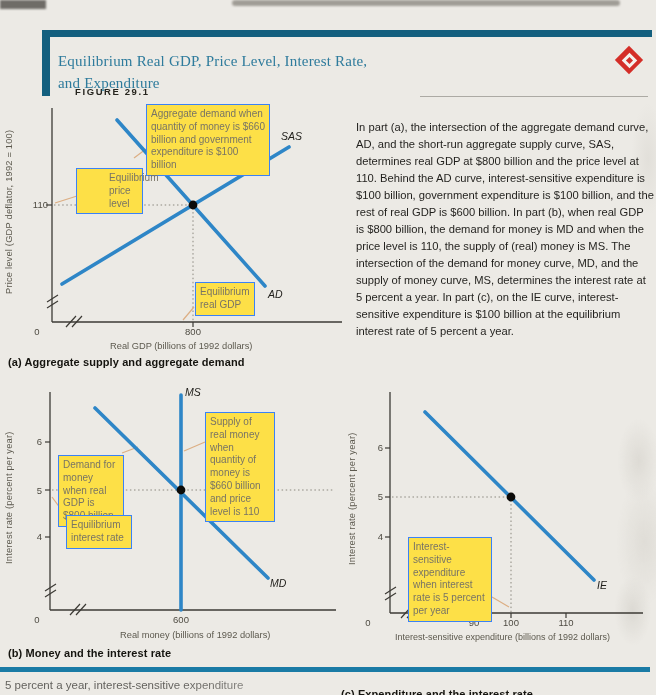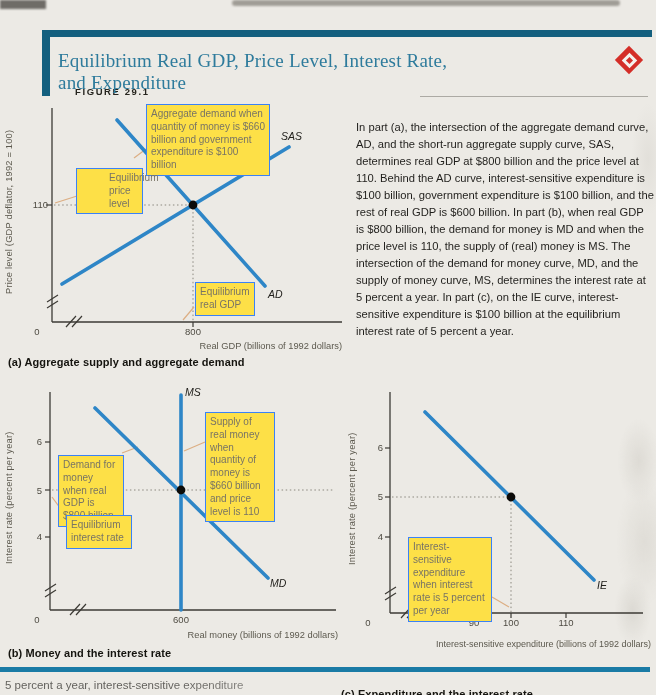--- a/index.html
+++ b/index.html
@@ -18,39 +18,39 @@
       radial-gradient(ellipse 26px 50px at 60% 85%, #ccc9c2 0%, transparent 70%);}
   .noise-right-top{position:absolute;right:0;top:95px;width:40px;height:160px;opacity:.35;
     background:radial-gradient(ellipse 24px 80px at 80% 40%, #cfccc5 0%, transparent 70%);}
 
   
   .hdr-topbar{position:absolute;left:42px;top:30px;width:610px;height:7px;background:#135f7e;}
   .hdr-leftbar{position:absolute;left:42px;top:30px;width:8px;height:66px;background:#135f7e;}
   .hdr-underline{position:absolute;left:420px;top:96px;width:228px;height:1px;background:#8a8781;opacity:.65;}
   .fig-label{position:absolute;left:75px;top:38px;font-size:9.5px;font-weight:bold;letter-spacing:1.6px;color:#26251f;margin-top:48px;}
   .fig-title{position:absolute;left:58px;width:520px;font-family:"Liberation Serif",serif;
-    font-size:19px;line-height:22px;color:#2e7b9c;letter-spacing:.2px;}
+    font-size:15px;line-height:22px;color:#2e7b9c;letter-spacing:.2px;}
   .fig-title.l1{top:50px;} .fig-title.l2{top:72px;}
   .diamond{position:absolute;left:616px;top:47px;width:26px;height:26px;}
   .diamond .d-outer{position:absolute;left:3px;top:3px;width:20px;height:20px;background:#d42e28;transform:rotate(45deg);}
   .diamond .d-mid{position:absolute;left:7.5px;top:7.5px;width:11px;height:11px;background:#f4f2ee;transform:rotate(45deg);}
   .diamond .d-core{position:absolute;left:10.5px;top:10.5px;width:5px;height:5px;background:#d42e28;transform:rotate(45deg);}
 
   
   .chart{position:absolute;}
   .chart svg{position:absolute;left:0;top:0;overflow:visible;}
   #chart-a{left:0;top:100px;width:352px;height:285px;}
   #chart-b{left:0;top:385px;width:345px;height:280px;}
   #chart-c{left:345px;top:385px;width:311px;height:280px;}
 
   .ylab{position:absolute;writing-mode:vertical-rl;transform:rotate(180deg);
     font-size:9.3px;color:#5c594e;text-align:center;letter-spacing:.2px;}
   .tick{position:absolute;font-size:9.5px;color:#4e4b42;}
   .tick.r{text-align:right;} .tick.c{text-align:center;}
-  .axis-xlab{position:absolute;font-size:9.3px;color:#5c594e;text-align:right;}
+  .axis-xlab{position:absolute;font-size:9.3px;color:#5c594e;text-align:left;}
   .curve-label{position:absolute;font-size:10.5px;font-style:italic;color:#22211d;}
   .caption{position:absolute;font-size:11px;font-weight:bold;color:#15140f;letter-spacing:.1px;}
 
   .note{position:absolute;background:#fde047;border:1px solid #3b82f6;
     color:#787465;font-size:10px;line-height:1.28;padding:3px 4px;box-sizing:border-box;}
 
   
   .description{position:absolute;left:356px;top:119px;width:298px;
     font-size:11.2px;line-height:1.52;color:#201f1c;}
 
@@ -176,21 +176,21 @@
       <circle cx="166" cy="112" r="4.4" fill="#0c0b09"></circle>
     </svg>
     <div class="ylab" style="left:2px;top:5px;height:218px;">Interest rate (percent per year)</div>
     <span class="tick r" style="left:20px;top:57px;width:18px;">6</span>
     <span class="tick r" style="left:20px;top:106px;width:18px;">5</span>
     <span class="tick r" style="left:20px;top:146px;width:18px;">4</span>
     <span class="tick c" style="left:16px;top:232px;width:14px;">0</span>
     <span class="tick c" style="left:98px;top:232px;width:24px;margin-left:19px;">90</span>
     <span class="tick c" style="left:151px;top:232px;width:30px;">100</span>
     <span class="tick c" style="left:206px;top:232px;width:30px;">110</span>
-    <div class="axis-xlab" style="left:50px;top:254px;width:256px;font-size:9px;">Interest-sensitive expenditure (billions of 1992 dollars)</div>
+    <div class="axis-xlab" style="left:50px;top:247px;width:256px;font-size:9px;">Interest-sensitive expenditure (billions of 1992 dollars)</div>
     <span class="curve-label" style="left:252px;top:194px;">IE</span>
     <div class="note" style="left:63px;top:152px;width:84px;">Interest-sensitive expenditure when interest rate is 5 percent per year</div>
     <div class="caption" style="left:-4px;top:264px;margin-top:39px;">(c) Expenditure and the interest rate</div>
   </section>
 
   <div class="footer-rule"></div>
   <div class="footer-text">5 percent a year, interest-sensitive expenditure</div>
 
 </div>
 

